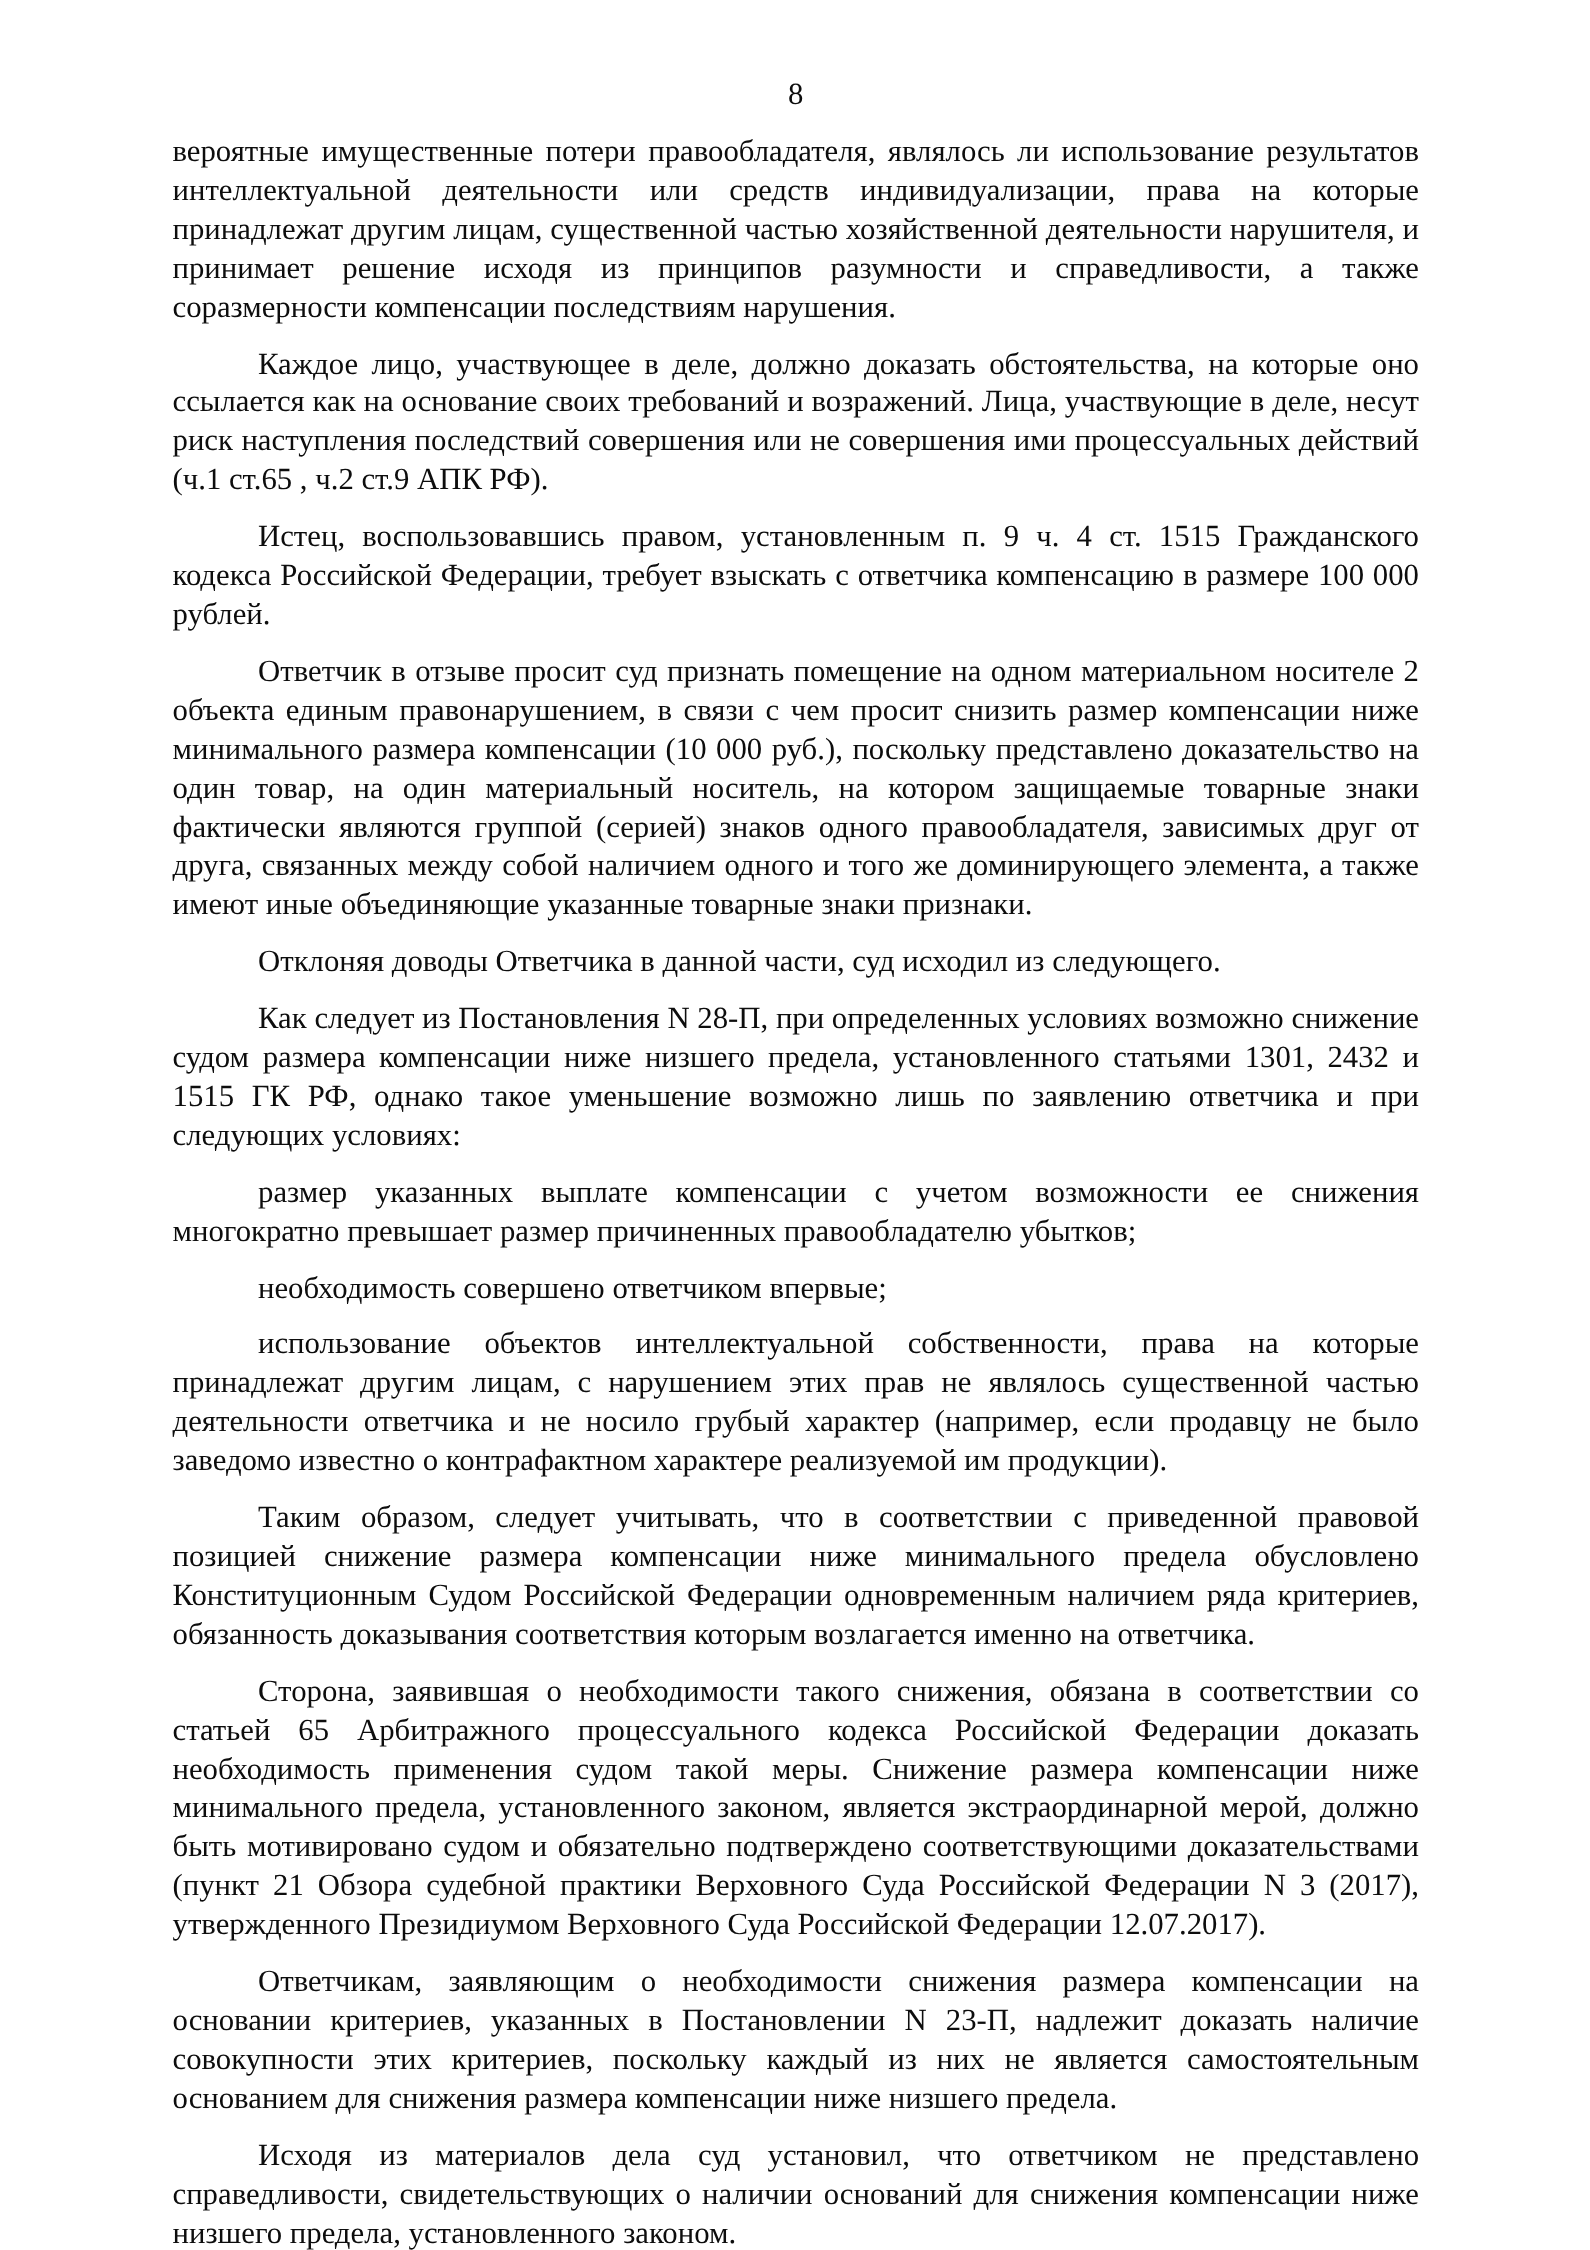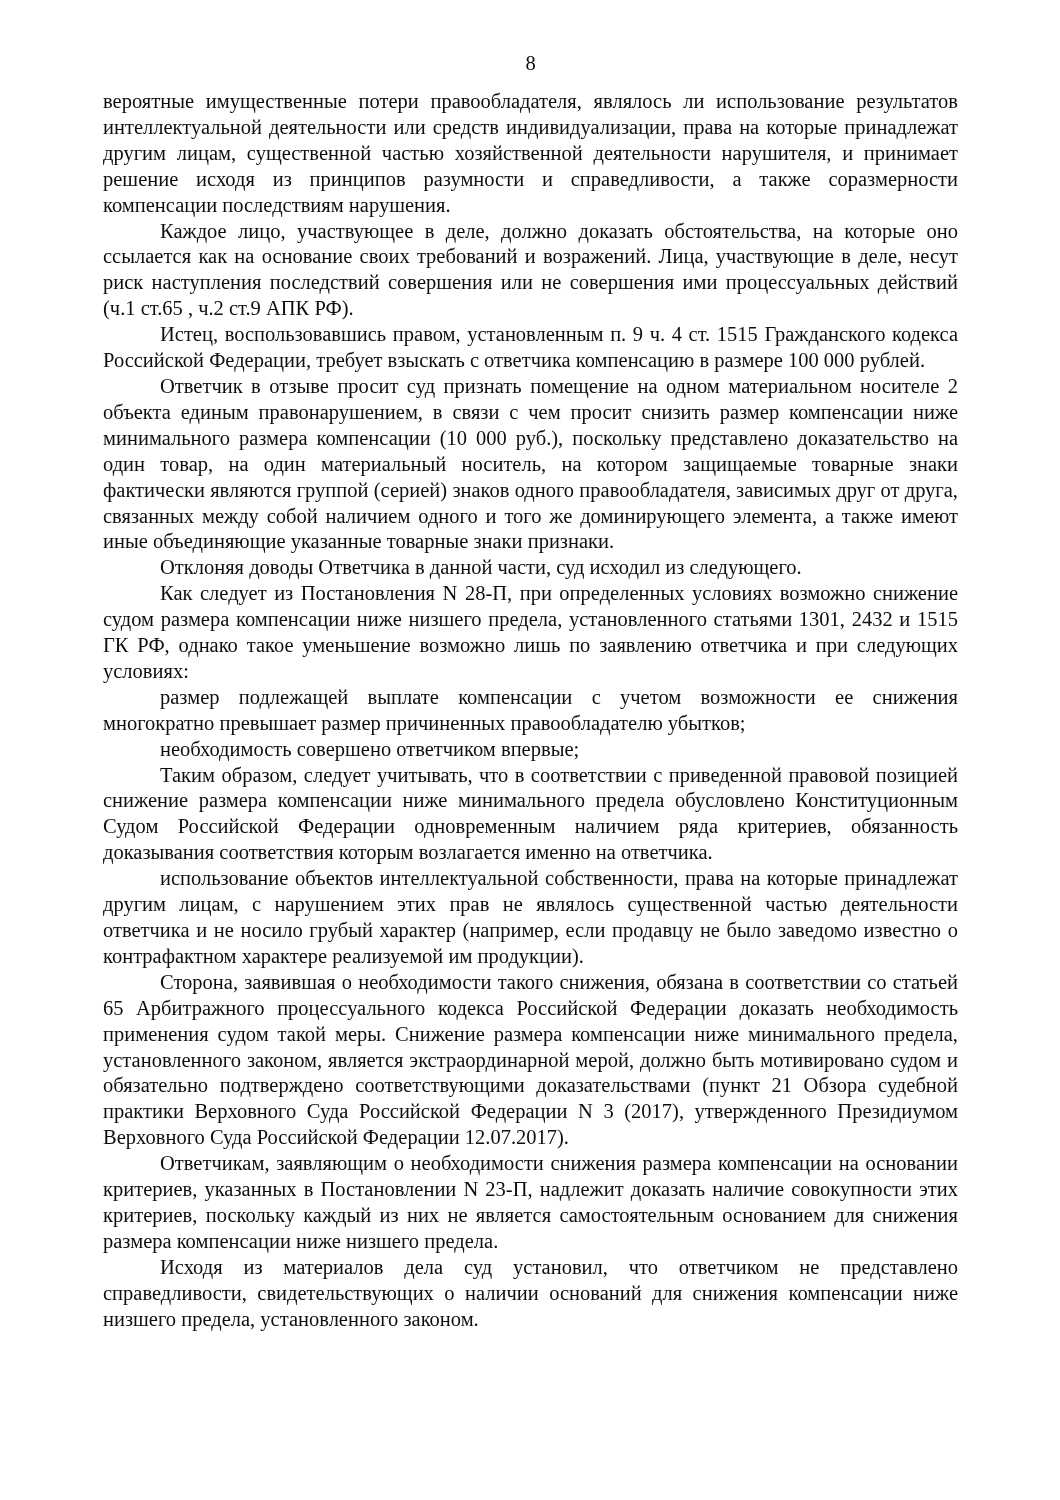--- a/index.html
+++ b/index.html
@@ -23,40 +23,40 @@
     font-size: 20.5px;
     line-height: 26px;
     margin-bottom: 13px;
   }
   .text-body {
     font-size: 20.5px;
     line-height: 25.9px;
     text-align: justify;
   }
   .text-body p.para {
-    margin: 0;
+    margin: 12px;
     padding: 0;
   }
   .text-body p.para.indent {
     text-indent: 57px;
   }
 </style>
 </head>
 <body>
 
 <div class="page">
   <div class="page-number">8</div>
   <div class="text-body" id="doc-body">
       <p class="para">вероятные имущественные потери правообладателя, являлось ли использование результатов интеллектуальной деятельности или средств индивидуализации, права на которые принадлежат другим лицам, существенной частью хозяйственной деятельности нарушителя, и принимает решение исходя из принципов разумности и справедливости, а также соразмерности компенсации последствиям нарушения.</p>
       <p class="para indent">Каждое лицо, участвующее в деле, должно доказать обстоятельства, на которые оно ссылается как на основание своих требований и возражений. Лица, участвующие в деле, несут риск наступления последствий совершения или не совершения ими процессуальных действий (ч.1 ст.65 , ч.2 ст.9 АПК РФ).</p>
       <p class="para indent">Истец, воспользовавшись правом, установленным п. 9 ч. 4 ст. 1515 Гражданского кодекса Российской Федерации, требует взыскать с ответчика компенсацию в размере 100 000 рублей.</p>
       <p class="para indent">Ответчик в отзыве просит суд признать помещение на одном материальном носителе 2 объекта единым правонарушением, в связи с чем просит снизить размер компенсации ниже минимального размера компенсации (10 000 руб.), поскольку представлено доказательство на один товар, на один материальный носитель, на котором защищаемые товарные знаки фактически являются группой (серией) знаков одного правообладателя, зависимых друг от друга, связанных между собой наличием одного и того же доминирующего элемента, а также имеют иные объединяющие указанные товарные знаки признаки.</p>
       <p class="para indent">Отклоняя доводы Ответчика в данной части, суд исходил из следующего.</p>
       <p class="para indent">Как следует из Постановления N 28-П, при определенных условиях возможно снижение судом размера компенсации ниже низшего предела, установленного статьями 1301, 2432 и 1515 ГК РФ, однако такое уменьшение возможно лишь по заявлению ответчика и при следующих условиях:</p>
-      <p class="para indent">размер подлежащей выплате компенсации с учетом возможности ее снижения многократно превышает размер причиненных правообладателю убытков;</p>
+      <p class="para indent">размер указанных выплате компенсации с учетом возможности ее снижения многократно превышает размер причиненных правообладателю убытков;</p>
       <p class="para indent">необходимость совершено ответчиком впервые;</p>
+      <p class="para indent">использование объектов интеллектуальной собственности, права на которые принадлежат другим лицам, с нарушением этих прав не являлось существенной частью деятельности ответчика и не носило грубый характер (например, если продавцу не было заведомо известно о контрафактном характере реализуемой им продукции).</p>
       <p class="para indent">Таким образом, следует учитывать, что в соответствии с приведенной правовой позицией снижение размера компенсации ниже минимального предела обусловлено Конституционным Судом Российской Федерации одновременным наличием ряда критериев, обязанность доказывания соответствия которым возлагается именно на ответчика.</p>
-      <p class="para indent">использование объектов интеллектуальной собственности, права на которые принадлежат другим лицам, с нарушением этих прав не являлось существенной частью деятельности ответчика и не носило грубый характер (например, если продавцу не было заведомо известно о контрафактном характере реализуемой им продукции).</p>
       <p class="para indent">Сторона, заявившая о необходимости такого снижения, обязана в соответствии со статьей 65 Арбитражного процессуального кодекса Российской Федерации доказать необходимость применения судом такой меры. Снижение размера компенсации ниже минимального предела, установленного законом, является экстраординарной мерой, должно быть мотивировано судом и обязательно подтверждено соответствующими доказательствами (пункт 21 Обзора судебной практики Верховного Суда Российской Федерации N 3 (2017), утвержденного Президиумом Верховного Суда Российской Федерации 12.07.2017).</p>
       <p class="para indent">Ответчикам, заявляющим о необходимости снижения размера компенсации на основании критериев, указанных в Постановлении N 23-П, надлежит доказать наличие совокупности этих критериев, поскольку каждый из них не является самостоятельным основанием для снижения размера компенсации ниже низшего предела.</p>
       <p class="para indent">Исходя из материалов дела суд  установил, что ответчиком не представлено справедливости, свидетельствующих о наличии оснований для снижения компенсации ниже низшего предела, установленного законом.</p>
     </div>
 </div>
 
 </body></html>

